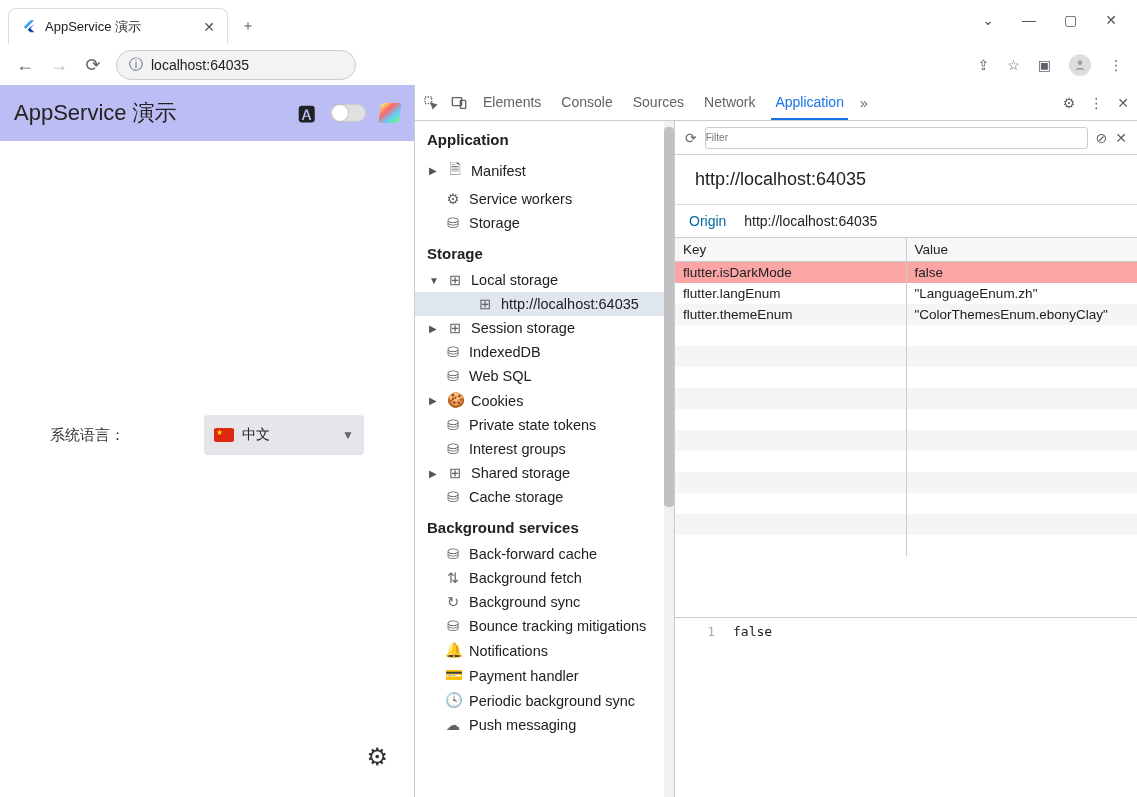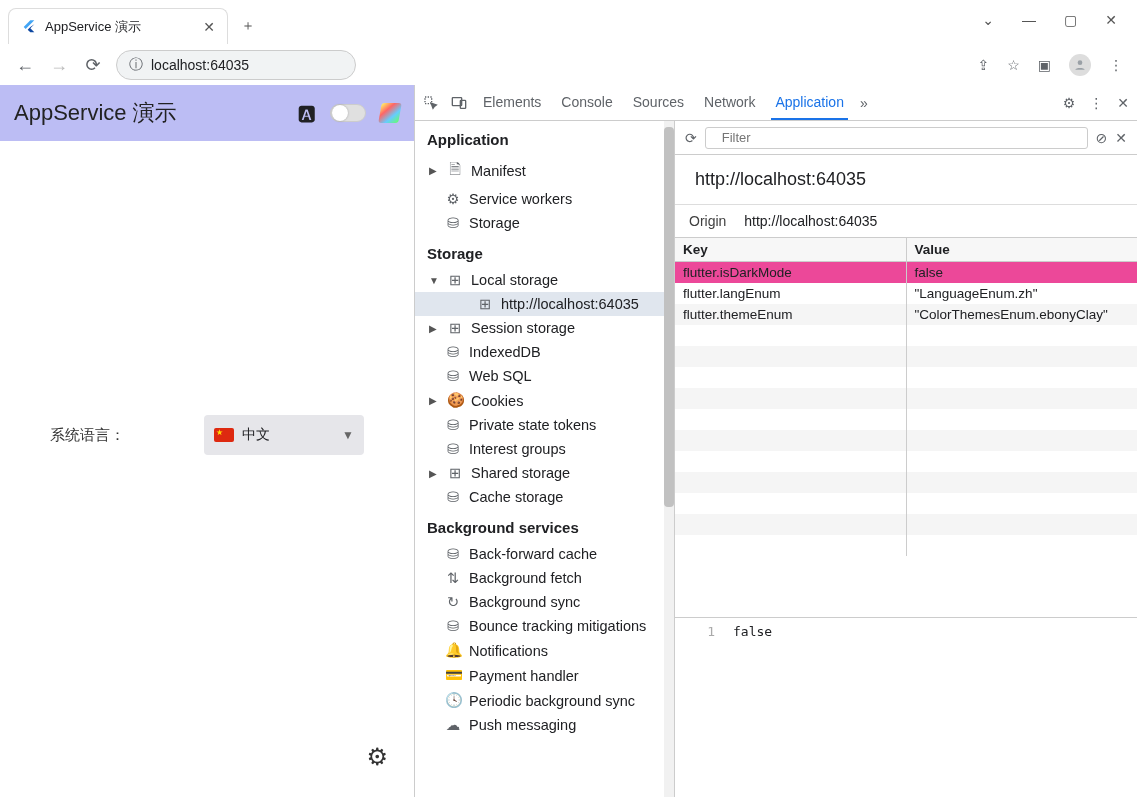--- a/index.html
+++ b/index.html
@@ -53,34 +53,34 @@
   .sbitem { display: flex; align-items: center; gap: 8px; padding: 4px 8px 4px 30px; font-size: 14.5px; cursor: pointer; white-space: nowrap; }
   .sbitem.subsub { padding-left: 62px; }
   .sbitem.sel { background: #e0e6ee; }
   .sbitem .tri { width: 10px; margin-left: -16px; font-size: 10px; color: #555; }
   .sbitem .ic { width: 16px; text-align: center; color: #5f6368; }
   .scrollbar { width: 10px; background: #f1f1f1; }
   .scrollbar .thumb { width: 100%; height: 380px; background: #c1c1c1; border-radius: 4px; margin-top: 6px; }
 
   .mainpane { flex: 1; display: flex; flex-direction: column; min-width: 0; }
   .filterbar { height: 34px; border-bottom: 1px solid #ccc; display: flex; align-items: center; gap: 8px; padding: 0 10px; }
-  .filterbar input { flex: 1; height: 22px; border: 1px solid #ccc; border-radius: 3px; padding: 0 16px; font-size: 13px; }
+  .filterbar input { flex: 1; height: 22px; border: 1px solid #ccc; border-radius: 3px; padding: 0 0; font-size: 10px; }
   .filterbar .ic { color: #5f6368; cursor: pointer; }
   .origin-hdr { padding: 14px 20px; font-size: 18px; }
   .origin-sub { padding: 8px 14px; border-top: 1px solid #ddd; border-bottom: 1px solid #ccc; color: #5f6368; font-size: 14px; }
-  .origin-sub .lbl { color: #404040; margin-right: 14px; }
+  .origin-sub .lbl { color: #0369a1; margin-right: 14px; }
   .origin-sub .val { color: #202124; }
   .tablewrap { flex: 1; display: flex; flex-direction: column; min-height: 0; }
   table { width: 100%; border-collapse: collapse; font-size: 13.5px; }
-  th { text-align: left; font-weight: 700; padding: 4px 8px; border-bottom: 1px solid #ccc; border-right: 1px solid #ccc; background: #f7f7f7; }
+  th { text-align: left; font-weight: 400; padding: 4px 8px; border-bottom: 1px solid #ccc; border-right: 1px solid #ccc; background: #f7f7f7; }
   th:last-child { border-right: none; }
   td { padding: 3px 8px; border-right: 1px solid #ccc; }
   td:last-child { border-right: none; }
   tbody tr:nth-child(odd) { background: #f5f5f5; }
-  tbody tr.sel { background: #ec4899; }
+  tbody tr.sel { background: #fca5a5; }
   .table-fill { flex: 1; border-top: 0; }
   .preview { border-top: 1px solid #ccc; height: 180px; display: flex; font-family: Consolas, monospace; font-size: 13px; }
   .preview .ln { width: 50px; text-align: right; color: #aaa; padding: 6px 10px 0 0; }
   .preview .val { padding: 6px 0 0 8px; }
   svg { display: block; }
 </style>
 </head>
 <body>
 
 <div class="titlebar">

